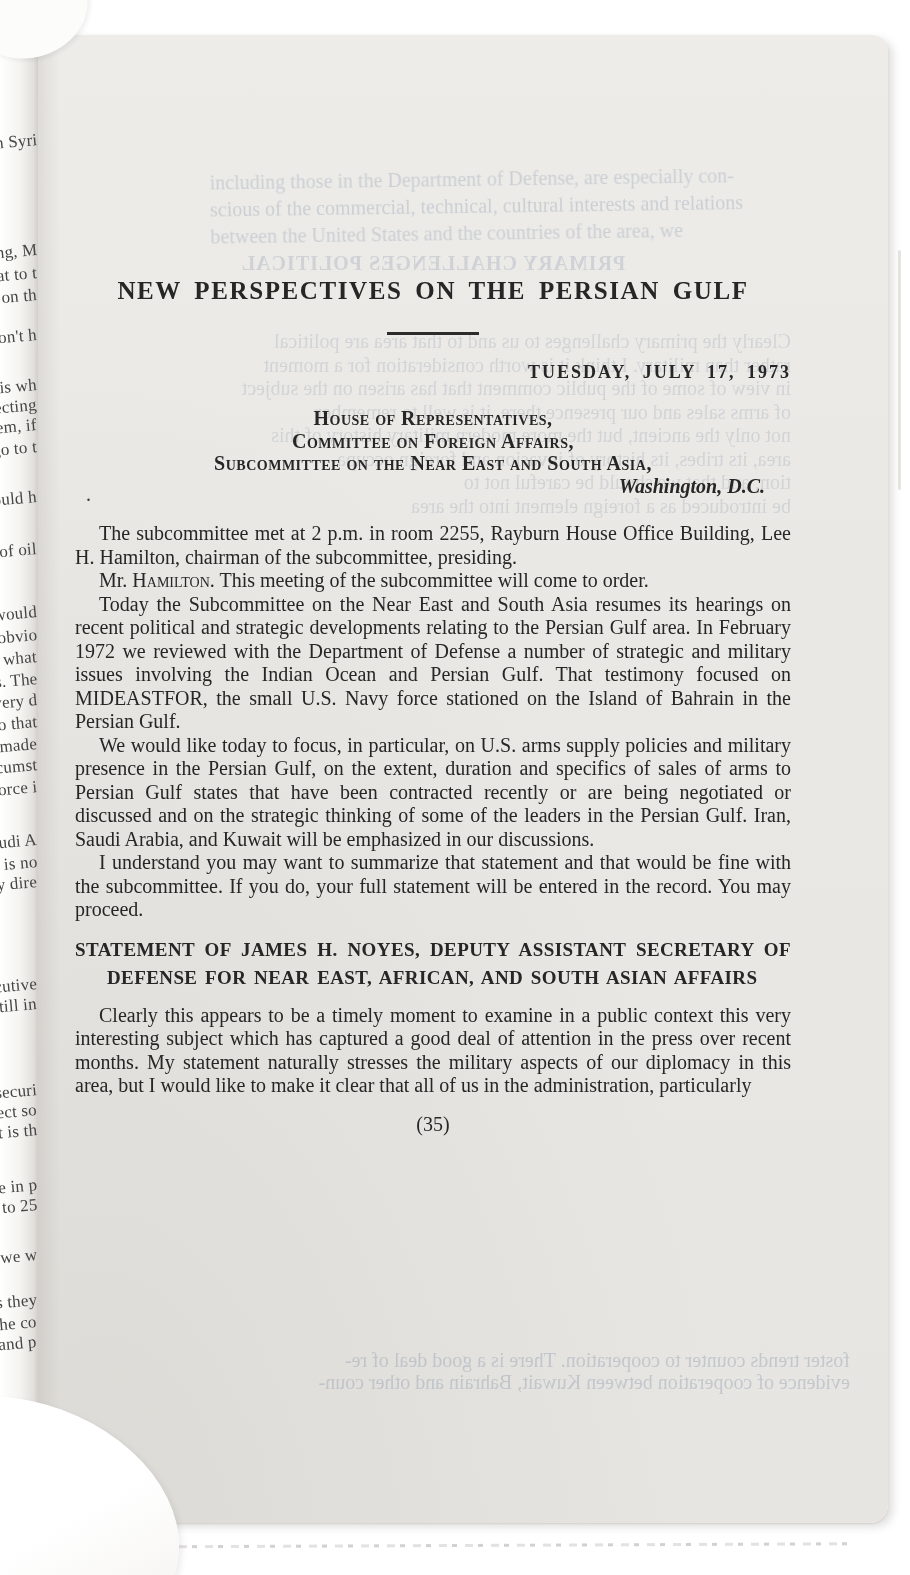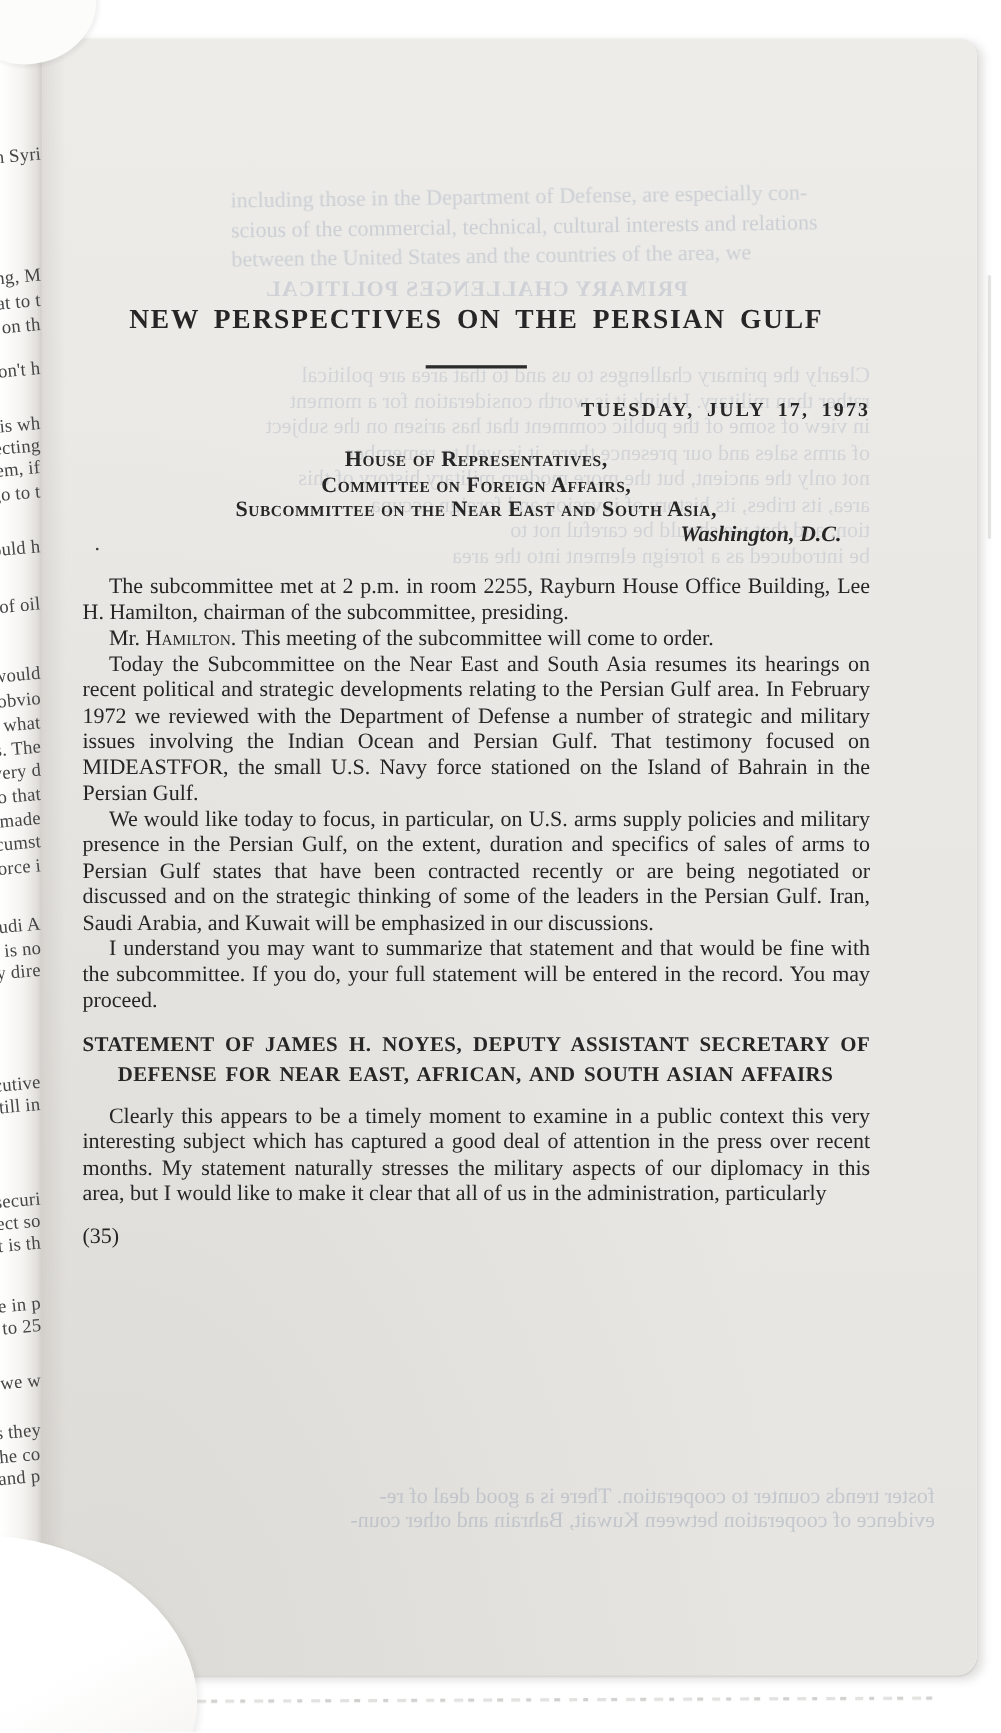--- a/index.html
+++ b/index.html
@@ -46,21 +46,21 @@
   .venue{margin-top:24px;font-size:20px;line-height:22.5px;font-weight:bold;}
   .venue .vc{text-align:center;font-variant:small-caps;letter-spacing:.5px;}
   .venue .vr{text-align:right;padding-right:26px;font-style:italic;}
   .bodytext{margin-top:25px;}
   .bodytext p{margin:0;font-size:20px;line-height:23.5px;text-align:justify;
         text-indent:24px;}
   .sc{font-variant:small-caps;}
   .stmt{font-size:19px;font-weight:bold;line-height:28px;text-align:justify;
         letter-spacing:.4px;word-spacing:2.5px;margin:14px 0 12px;
         padding-left:32px;text-indent:-32px;}
-  .pagenum{font-size:20px;margin-top:15px;}
+  .pagenum{text-align:center;font-size:20px;margin-top:15px;}
   .stray-dot{position:absolute;left:56px;top:448px;font-size:20px;color:#3a3a3a;}
 
   
   .ghost{position:absolute;z-index:1;color:#9aa4b6;pointer-events:none;
         font-size:20px;filter:blur(.7px);}
   .g-top{left:210px;top:165px;width:650px;opacity:.40;line-height:27px;
         text-align:justify;transform:rotate(-.8deg);}
   .g-head{left:75px;top:252px;width:716px;opacity:.34;text-align:center;font-weight:bold;
         letter-spacing:1px;transform:scaleX(-1);}
   .g-mid{left:75px;top:330px;width:716px;opacity:.30;line-height:23.5px;

